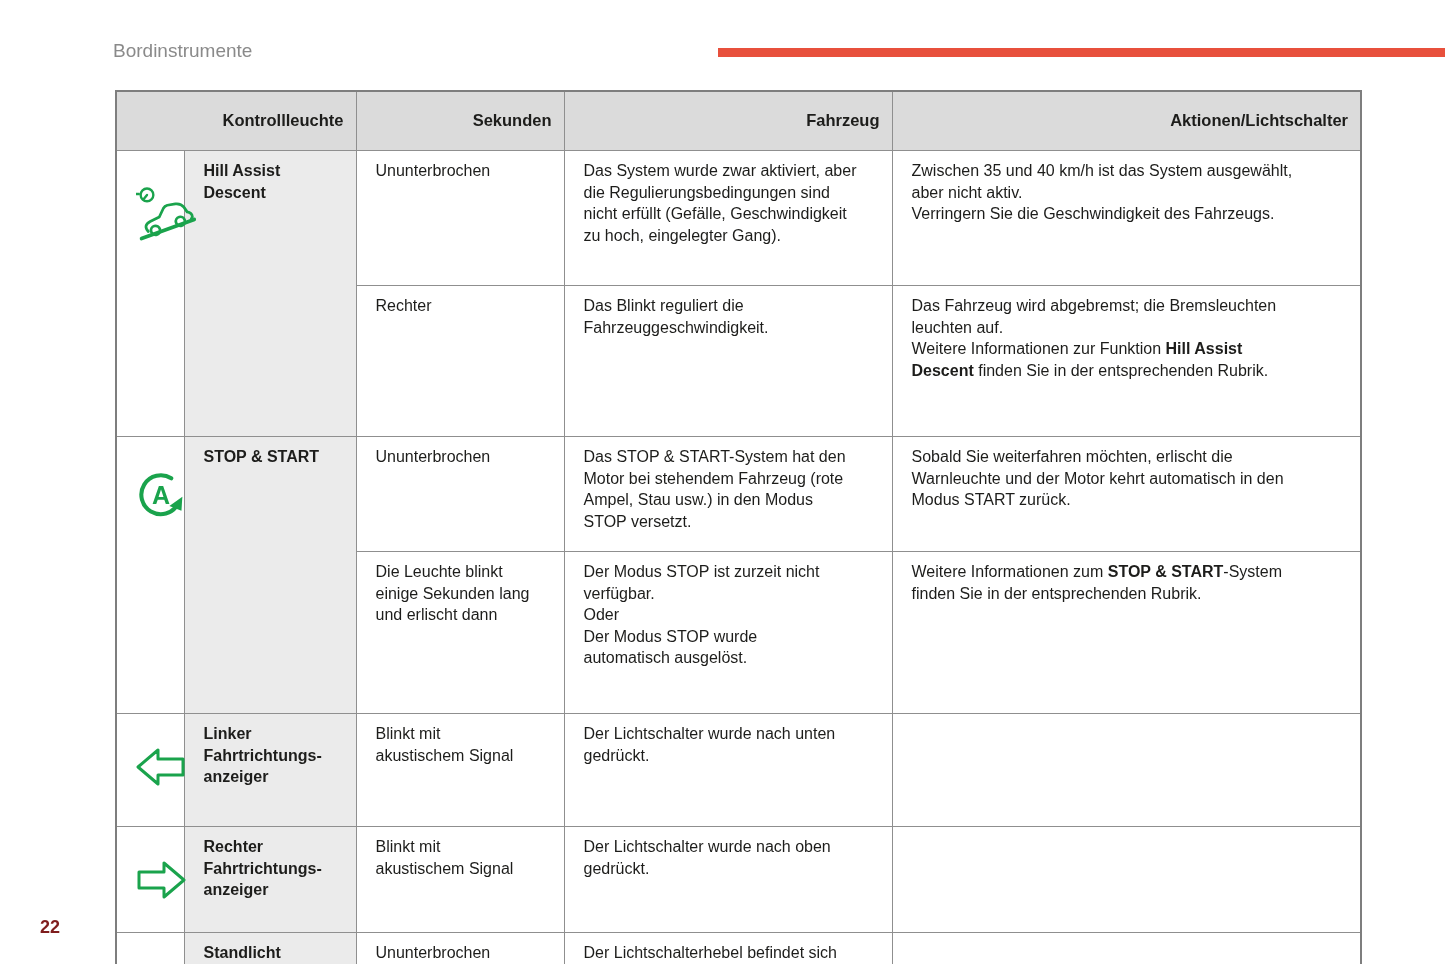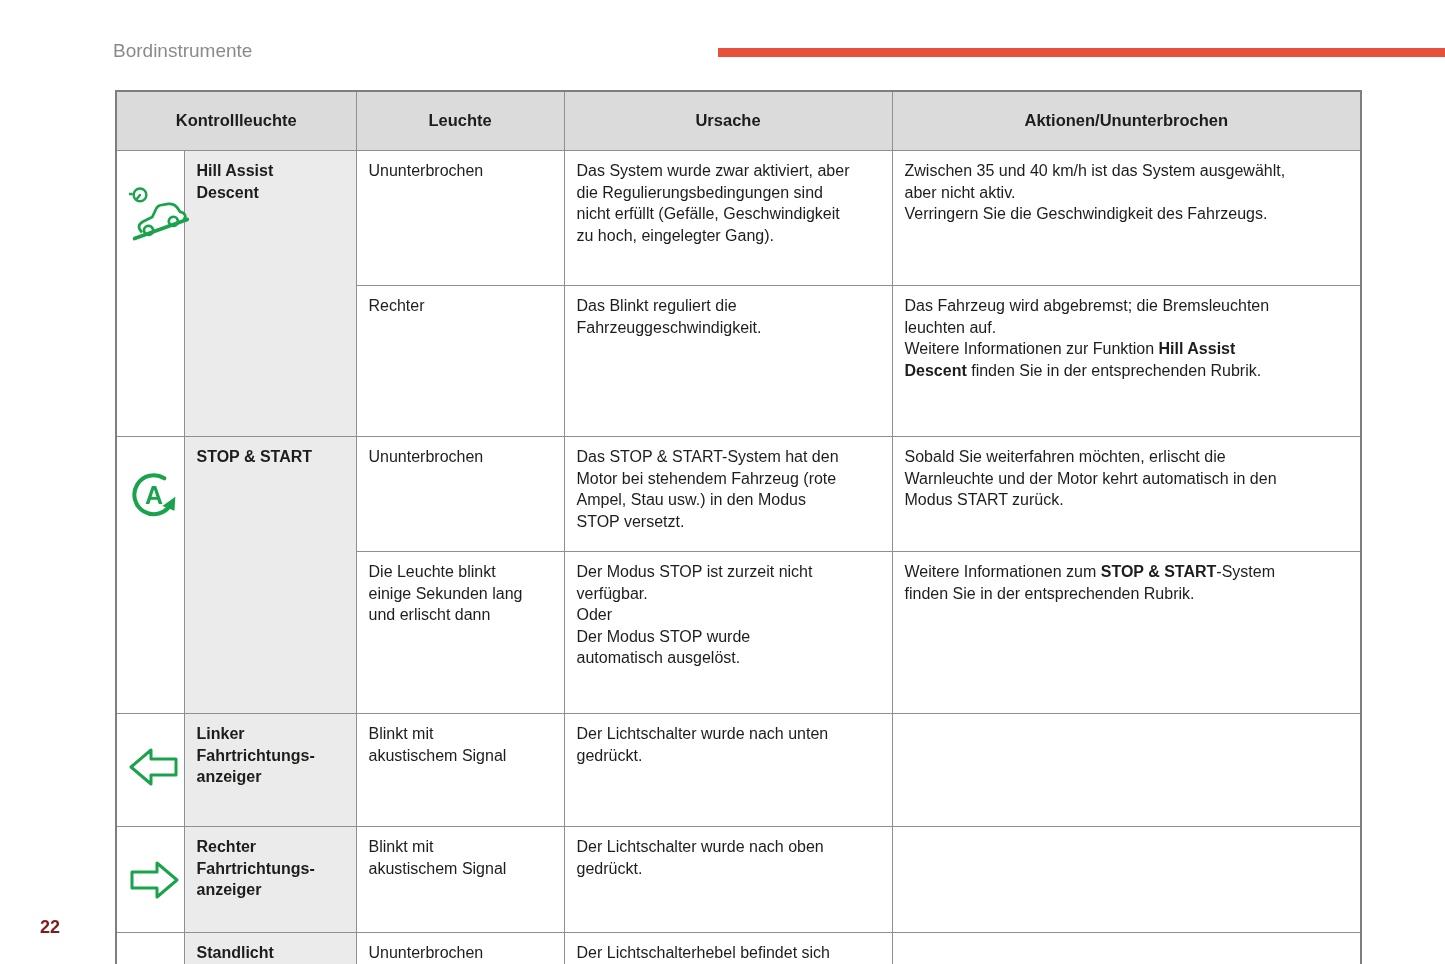--- a/index.html
+++ b/index.html
@@ -5,22 +5,22 @@
   html,body{margin:0;padding:0;background:#ffffff;}
   body{width:1445px;height:964px;position:relative;overflow:hidden;
        font-family:"Liberation Sans","DejaVu Sans",sans-serif;color:#1d1d1b;}
   .page-title{position:absolute;left:113px;top:40px;font-size:19px;color:#8a8a8a;}
   .accent-bar{position:absolute;left:718px;top:48px;width:727px;height:9px;background:#e8503c;}
   .page-number{position:absolute;left:40px;top:917px;font-size:18px;font-weight:bold;color:#7f1d1d;}
 
   table.ind{position:absolute;left:115px;top:90px;width:1245px;border-collapse:collapse;
             table-layout:fixed;border:2px solid #7e7e7e;}
   table.ind th,table.ind td{border:1px solid #8f8f8f;vertical-align:top;
-            font-size:16px;line-height:21.5px;padding:9px 12px;white-space:pre-line;}
-  table.ind th{background:#dbdbdb;text-align:center;font-size:16.5px;font-weight:bold;
+            font-size:16px;line-height:21.5px;padding:9px 19px;white-space:pre-line;}
+  table.ind th{background:#dbdbdb;text-align:right;font-size:16.5px;font-weight:bold;
             vertical-align:middle;height:46px;padding:6px 12px;}
   td.icon-cell{background:#ffffff;padding:6px 4px 4px 6px;text-align:center;}
   td.label-cell{background:#ebebeb;font-weight:bold;}
   .b{font-weight:bold;}
   tr.r1 td{height:116px;} tr.r2 td{height:132px;} tr.r3 td{height:96px;}
   tr.r4 td{height:143px;margin-left:41px;} tr.r5 td{height:94px;margin-left:44px;} tr.r6 td{height:82px;}
   tr.r7 td{height:80px;}
   svg.glyph{display:block;margin:2px auto 0 auto;}
 </style>
 </head>
@@ -33,23 +33,23 @@
   <colgroup>
     <col style="width:68px">
       <col style="width:172px">
       <col style="width:208px">
     <col style="width:328px">
       <col style="width:469px">
   </colgroup>
   <tbody>
       <tr>
     <th colspan="2">Kontrollleuchte</th>
-    <th>Leuchte</th>
-    <th>Ursache</th>
-    <th>Aktionen/Ununterbrochen</th>
+    <th>Sekunden</th>
+    <th>Fahrzeug</th>
+    <th>Aktionen/Lichtschalter</th>
   </tr>
 
   <tr class="r1">
     <td class="icon-cell" rowspan="2">
       <svg class="glyph" width="62" height="60" viewBox="0 0 68 66" fill="none" stroke="#1aa34c" stroke-width="3" stroke-linecap="round" stroke-linejoin="round">
         <line x1="6" y1="60" x2="64" y2="39" stroke-width="4"></line>
         <g transform="rotate(-16 35 44)">
           <path d="M12 46 q-4 -8 5 -10 l11 -2 7 -8 q2 -2 5 -2 l9 1 q6 1 8 6 l2 6 q5 2 4 7 l-2 2"></path>
           <circle cx="20" cy="47" r="5"></circle>
           <circle cx="49" cy="45" r="5"></circle>

